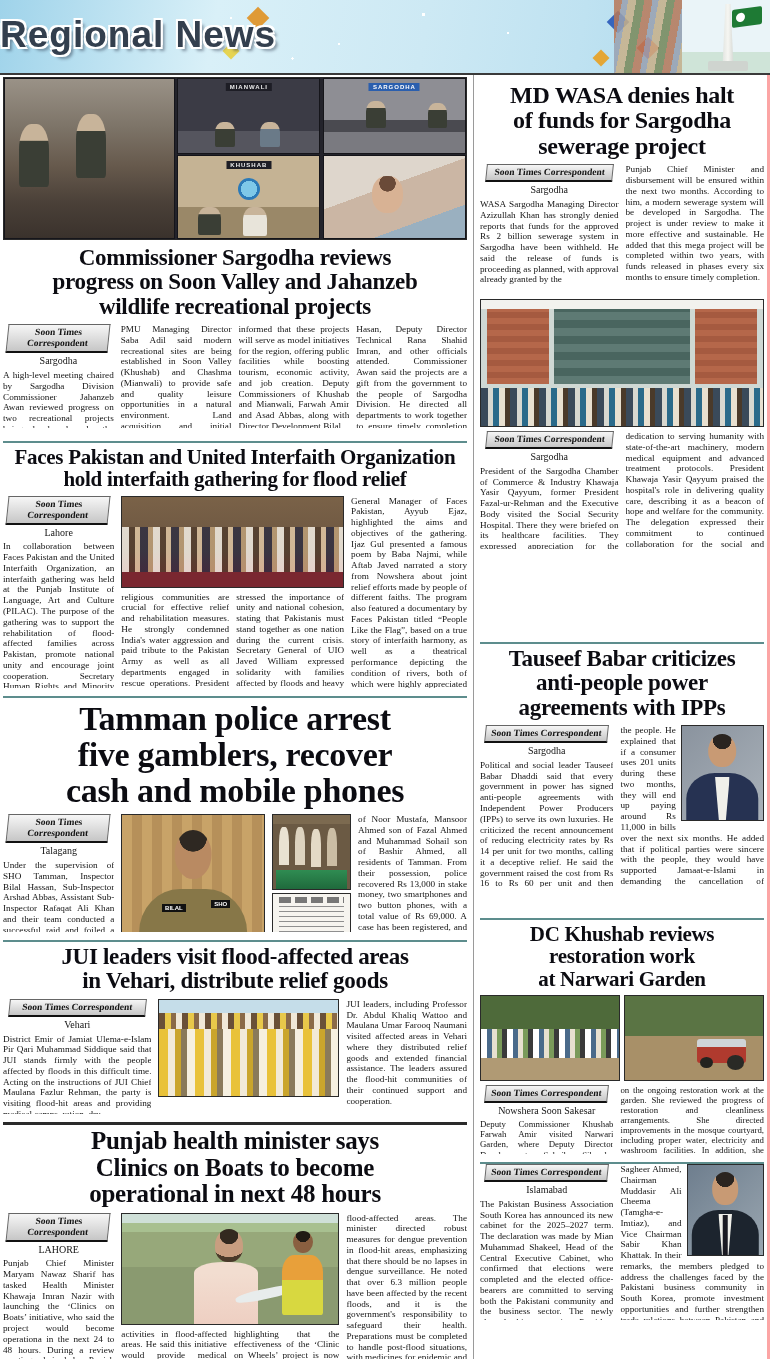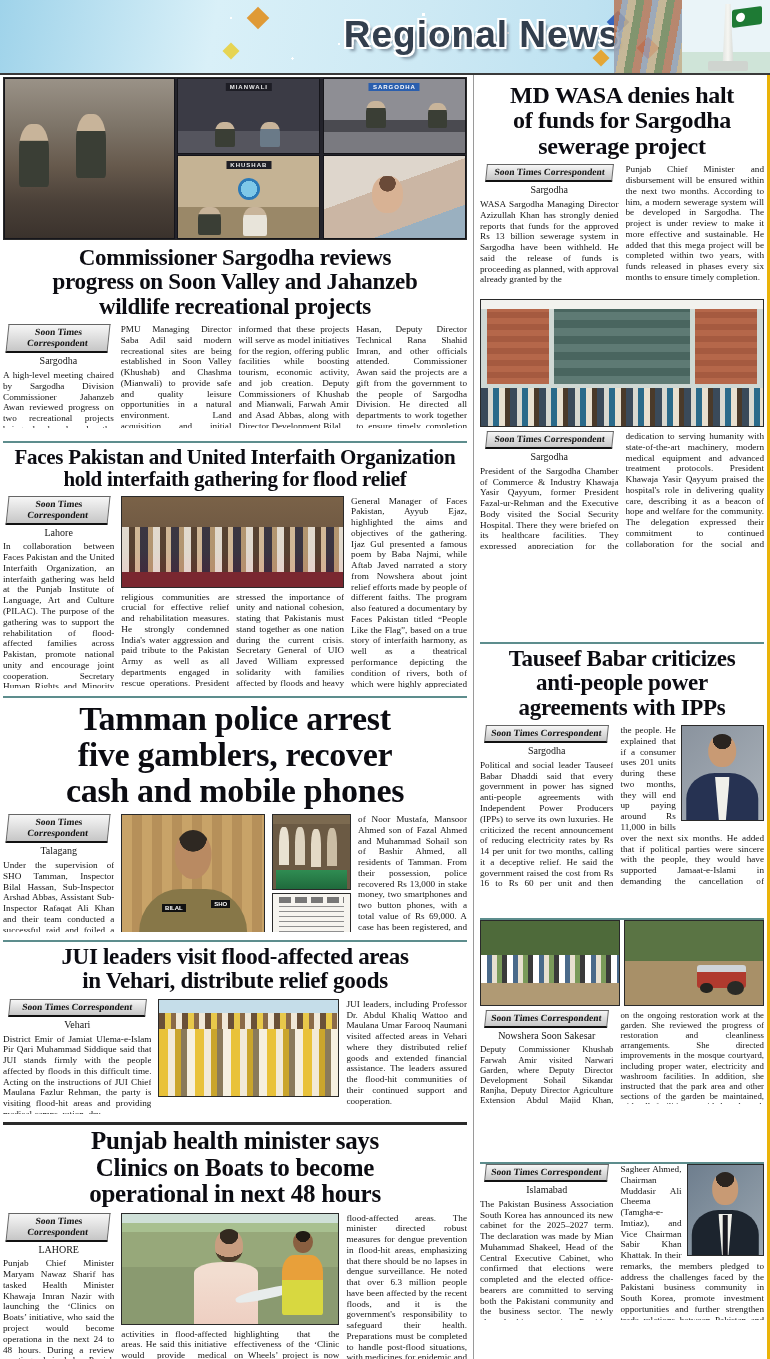--- a/index.html
+++ b/index.html
@@ -19,36 +19,36 @@
   .d1{left:250px;top:10px;background:#e09020;} .d2{left:610px;top:14px;background:#2858b8;}
   .d3{left:640px;top:40px;background:#d04030;} .d4{left:225px;top:45px;background:#e8d040;width:12px;height:12px;}
   .d5{left:595px;top:52px;background:#e8a020;width:12px;height:12px;}
   .logo{position:absolute;left:8px;top:4px;width:66px;height:66px;border-radius:50%;
         border:3px double #6a6a6a;background:radial-gradient(circle at 35% 30%,#f0f8fc 0 40%,#bcd9e9 41% 100%);
         display:flex;flex-direction:column;align-items:center;justify-content:center;line-height:1;overflow:hidden;}
   .logo .ld{font-style:italic;font-size:9px;color:#333;font-weight:bold;}
   .logo .ls{font-family:"Liberation Sans",sans-serif;font-weight:bold;font-size:15px;color:#1a5fa8;letter-spacing:1px;}
   .logo .lt{font-family:"Liberation Sans",sans-serif;font-weight:bold;font-size:13px;color:#17808a;letter-spacing:1px;}
   .logo .lsub{font-size:5px;color:#444;margin-top:1px;}
-  .ptitle{position:absolute;left:16px;right:150px;top:14px;text-align:right;
+  .ptitle{position:absolute;left:0;right:150px;top:14px;text-align:left;
         font-family:"Liberation Sans",sans-serif;font-weight:800;font-size:37px;color:#333f4e;letter-spacing:1px;
         text-shadow:-2px -2px 0 #fff,2px -2px 0 #fff,-2px 2px 0 #fff,2px 2px 0 #fff,4px 4px 3px rgba(40,50,70,.45);}
   .collage{position:absolute;right:88px;top:0;width:68px;height:75px;opacity:.85;
         background:repeating-linear-gradient(100deg,#b87858 0 8px,#98a0b0 8px 14px,#c8b088 14px 22px,#788858 22px 30px);}
   .monu{position:absolute;right:0;top:0;width:88px;height:75px;background:linear-gradient(180deg,#eaf4f8 0 70%,#cfe4d8 70% 100%);overflow:hidden;}
   .tower{position:absolute;left:38px;top:4px;width:16px;height:62px;background:linear-gradient(90deg,#d8dcd8,#f6f6f2 50%,#c8ccc8);
         clip-path:polygon(34% 0,66% 0,84% 100%,16% 100%);}
   .tbase{position:absolute;left:26px;bottom:4px;width:40px;height:10px;background:#cfd4cf;border-radius:2px;}
   .flag{position:absolute;left:50px;top:8px;width:30px;height:18px;background:#1e7a34;border-radius:2px;transform:skewY(-8deg);}
   .flag::after{content:"";position:absolute;left:4px;top:4px;width:9px;height:9px;border-radius:50%;background:#fff;}
   
   .content{display:flex;flex:1;overflow:hidden;}
   .col{overflow:hidden;}
   .col.l{width:474px;border-right:1px solid #9a9a9a;padding:0 6px 0 3px;}
-  .col.r{flex:1;padding:0 3px 0 6px;border-right:3px solid #eab308;}
+  .col.r{flex:1;padding:0 3px 0 6px;border-right:3px solid #fca5a5;}
   .art{overflow:hidden;position:relative;}
   .tdiv{border-top:2px solid #5d8d8d;margin-top:8px;}
   .hl{font-weight:700;text-align:center;line-height:1.06;letter-spacing:-0.3px;color:#0c0c12;margin:3px 2px 5px;text-wrap:balance;}
   .cols{display:flex;gap:7px;overflow:hidden;}
   .c{flex:1;overflow:hidden;font-size:9.2px;line-height:1.17;text-align:justify;}
   .cfl{flex:1;overflow:hidden;font-size:9.2px;line-height:1.17;text-align:justify;}
   .small .c,.small.cfl{font-size:8.8px;line-height:1.15;}
   .bl{width:92%;margin:0 auto 3px;}
   .bl .tag{display:block;background:linear-gradient(180deg,#f6f6f6,#c6c6c6);border:1px solid #666;border-bottom:2px solid #111;
         font-weight:bold;font-size:9.5px;text-align:center;padding:2px 1px;transform:skewX(-6deg);}
@@ -314,21 +314,21 @@
     <div class="col r">
 
       <section class="art" style="height:222px;">
         <h2 class="hl" style="font-size:24px;margin-top:8px;">MD WASA denies halt of funds for Sargodha sewerage project</h2>
         <div class="cols" style="height:134px;">
           <div class="c">
             <div class="bl">
               <span class="tag">Soon Times Correspondent</span>
               <span class="loc">Sargodha</span>
             </div>
-            <span>WASA Sargodha Managing Director Azizullah Khan has strongly denied reports that funds for the approved Rs 13 billion sewerage system in Sargodha have been withheld. He said the release of funds is proceeding as planned, with approval already granted by the</span>
+            <span>WASA Sargodha Managing Director Azizullah Khan has strongly denied reports that funds for the approved Rs 2 billion sewerage system in Sargodha have been withheld. He said the release of funds is proceeding as planned, with approval already granted by the</span>
           </div>
           <div class="c">Punjab Chief Minister and disbursement will be ensured within the next two months. According to him, a modern sewerage system will be developed in Sargodha. The project is under review to make it more effective and sustainable. He added that this mega project will be completed within two years, with funds released in phases every six months to ensure timely completion.</div>
         </div>
       </section>
 
       <div class="photo ph-hosp" style="height:128px;margin:2px 0 4px;">
         <i class="hos-brick hbl"></i>
         <i class="hos-glass"></i>
         <i class="hos-brick hbr"></i>
         <i class="hos-people"></i>
@@ -362,20 +362,21 @@
               <i class="por-head"></i>
               <i class="por-body"></i>
               <i class="por-shirt"></i>
             </div>
             <span>the people. He explained that if a consumer uses 201 units during these two months, they will end up paying around Rs 11,000 in bills over the next six months. He added that if political parties were sincere with the people, they would have supported Jamaat-e-Islami in demanding the cancellation of agreements with IPPs.</span>
           </div>
         </div>
       </section>
 
       <section class="art tdiv" style="height:236px;">
+        <h2 class="hl" style="font-size:21px;">DC Khushab reviews restoration work at Narwari Garden</h2>
         <div class="prow" style="height:86px;margin-bottom:4px;">
           <div class="photo ph-gar1">
             <i class="g1-crowd"></i>
           </div>
           <div class="photo ph-gar2">
             <i class="g2-tr"></i>
           </div>
         </div>
         <div class="cols small" style="height:94px;">
           <div class="c" style="flex:0 0 47%;">

